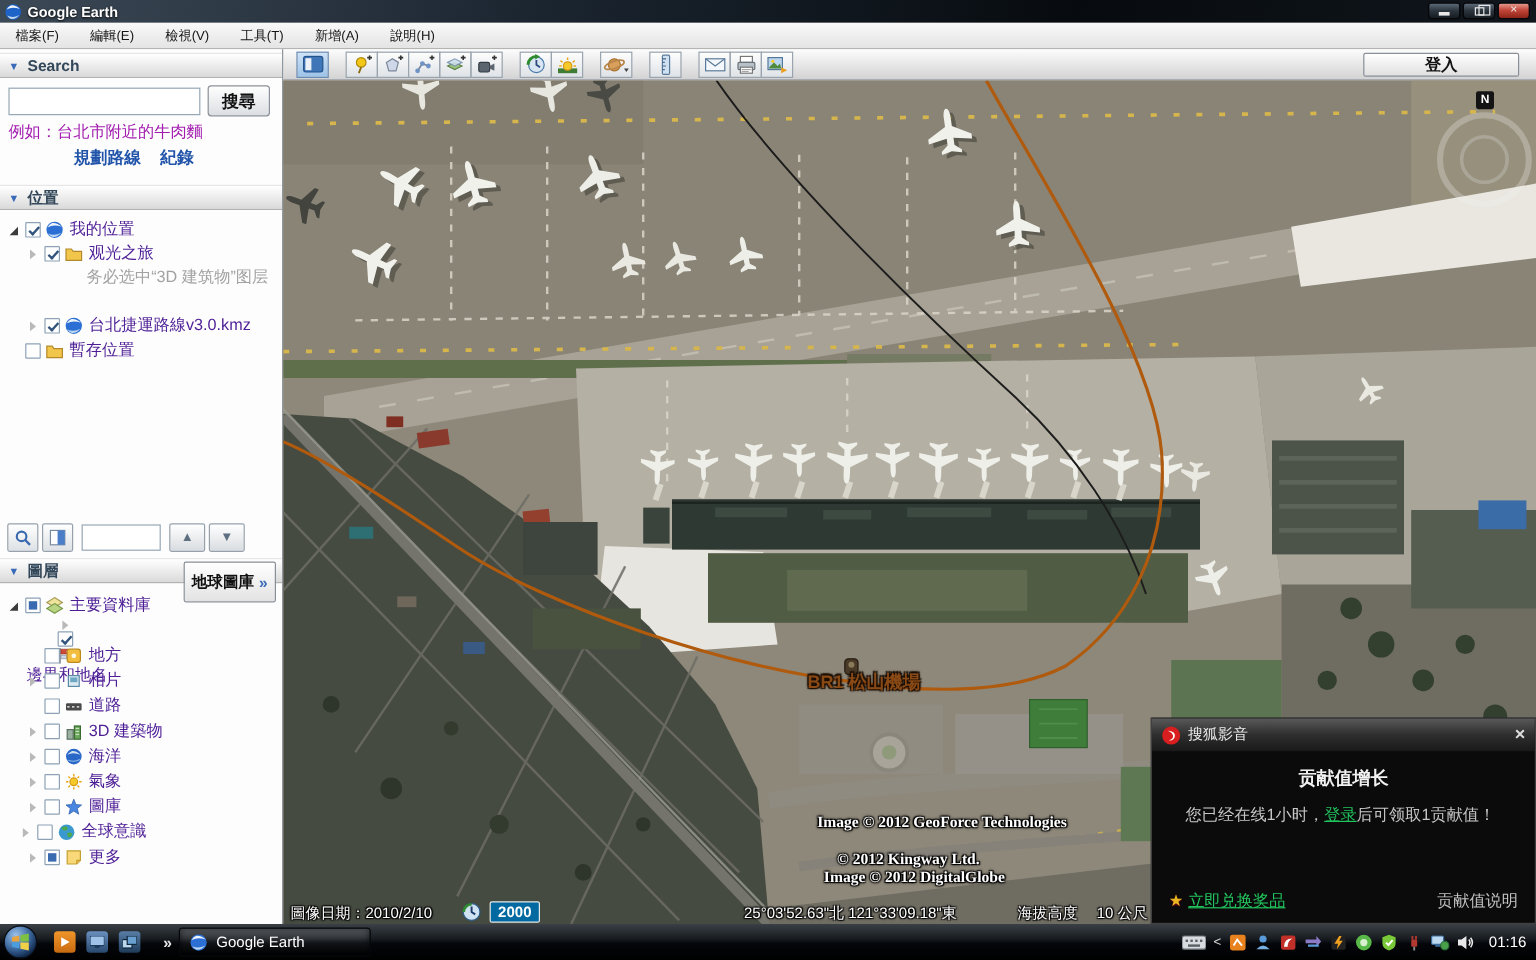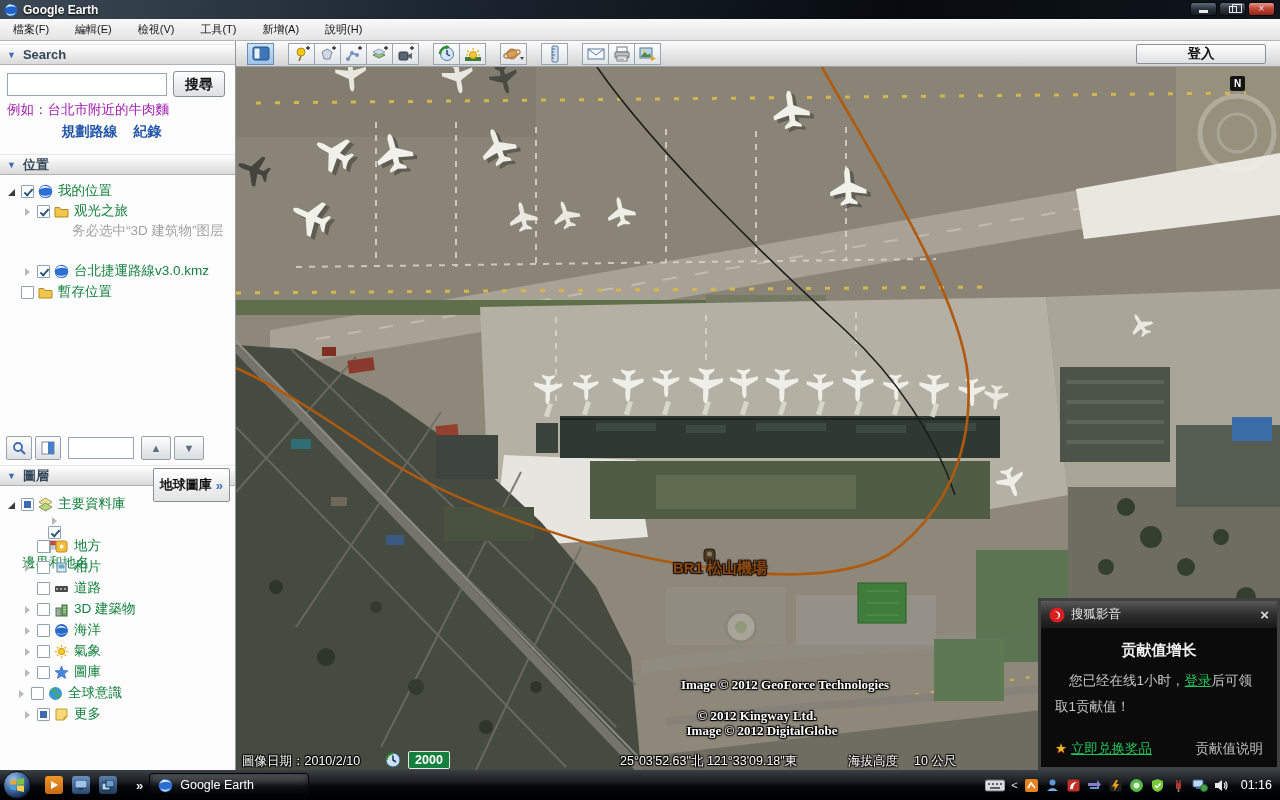--- a/index.html
+++ b/index.html
@@ -38,21 +38,21 @@
   .panel-header .tri { color:#3a6ab8; font-size:9px; margin-right:7px; }
   .search-input { position:absolute; left:7px; top:32px; width:160px; height:23px;
     border:1px solid #97a7b4; background:#fff; padding:2px 4px; font-size:13px; }
   .search-btn { position:absolute; left:173px; top:30px; width:52px; height:26px;
     border:1px solid #8a9099; border-radius:3px; background:linear-gradient(#fefefe,#dcdfe3);
     font-weight:bold; font-size:14px; color:#111; text-align:center; line-height:24px; }
   .search-hint { position:absolute; left:7px; top:60px; color:#a21caf; font-size:13.5px; }
   .search-links { position:absolute; left:0; right:12px; top:82px; display:flex; justify-content:center; gap:16px; }
   .blue-link { color:#2255aa; font-weight:bold; font-size:14px; }
 
-  .tree-row { position:absolute; height:20px; display:flex; align-items:center; font-size:13.5px; color:#15803d; }
+  .tree-row { position:absolute; height:20px; display:flex; align-items:center; font-size:13.5px; color:#4c1d95; }
   .expander { width:11px; height:11px; position:relative; margin-right:2px; flex:0 0 11px; }
   .expander.open:before { content:""; position:absolute; left:2px; top:3px;
     border-left:7px solid transparent; border-bottom:7px solid #3b3b3b; }
   .expander.closed:before { content:""; position:absolute; left:3px; top:2px;
     border-top:4px solid transparent; border-bottom:4px solid transparent; border-left:5px solid #b9b9b9; }
   .cb { width:13px; height:13px; border:1px solid #8ea2b6; background:#fff; margin:0 4px 0 2px;
     position:relative; flex:0 0 13px; border-radius:1px; }
   .cb.checked:before { content:""; position:absolute; left:2px; top:3px; width:7px; height:3px;
     border-left:2px solid #31537c; border-bottom:2px solid #31537c; transform:rotate(-48deg); }
   .cb.partial:before { content:""; position:absolute; left:2px; top:2px; right:2px; bottom:2px; background:#3a6ab0; }
@@ -89,28 +89,28 @@
     font-weight:bold; font-size:15px; color:#8a4a16;
     text-shadow:-1px -1px 1px #1a0d04, 1px -1px 1px #1a0d04, -1px 1px 1px #1a0d04, 1px 1px 1px #1a0d04; }
   .copyright { position:absolute; width:400px; text-align:center; color:#fff;
     font-family:"Liberation Serif","DejaVu Serif",serif; font-weight:bold; font-size:13px;
     text-shadow:-1px -1px 1px #000, 1px -1px 1px #000, -1px 1px 1px #000, 1px 1px 1px #000, 0 0 3px #000; }
   .c1 { left:349px; top:610px; } .c2 { left:321px; top:641px; } .c3 { left:326px; top:656px; }
   .status-row { position:absolute; left:0; right:0; top:684px; height:19px; color:#fff; font-size:12.5px;
     text-shadow:-1px -1px 1px #000, 1px -1px 1px #000, -1px 1px 1px #000, 1px 1px 1px #000; }
   .status-date { position:absolute; left:6px; top:2px; }
   .status-clock { position:absolute; left:148px; top:0; }
-  .year-badge { position:absolute; left:172px; top:0; width:42px; height:18px; background:#15803d;
+  .year-badge { position:absolute; left:172px; top:0; width:42px; height:18px; background:#0369a1;
     border:1px solid #e8e8e8; border-radius:2px; text-align:center; line-height:16px; font-weight:bold; font-size:12.5px; text-shadow:none; }
   .status-coords { position:absolute; left:384px; top:2px; } .status-elev { position:absolute; left:612px; top:2px; }
   .compass-n { position:absolute; left:994px; top:9px; width:15px; height:15px; background:#141414;
     color:#fff; font-weight:bold; font-size:10px; text-align:center; line-height:15px; border-radius:2px; text-shadow:none; }
 
   
-  .popup { position:absolute; right:0; bottom:0; width:242px; height:172px; background:#0b0b0b; border:3px solid #404040; }
+  .popup { position:absolute; right:0; bottom:0; width:321px; height:172px; background:#0b0b0b; border:1px solid #404040; }
   .popup-header { height:27px; background:linear-gradient(#585858,#2e2e2e 50%,#191919);
     display:flex; align-items:center; padding:0 8px; color:#e8e8e8; font-size:12.5px; }
   .popup-header .app-name { margin-left:6px; }
   .popup-close { margin-left:auto; color:#dcdcdc; font-size:15px; font-weight:bold; }
   .popup-title { margin-top:13px; text-align:center; color:#f2f2f2; font-weight:bold; font-size:15px; }
   .popup-body { margin:8px 16px 0 14px; color:#c6c6c6; font-size:13.5px; line-height:1.95; text-indent:14px; }
   .red-link { color:#22c55e; text-decoration:underline; }
   .popup-links { position:absolute; left:14px; right:14px; bottom:9px; display:flex; justify-content:space-between; font-size:13.5px; }
   .gold-star { color:#e8b820; margin-right:4px; text-shadow:0 1px 1px #802; }
   .gray-link { color:#c2c2c2; }

